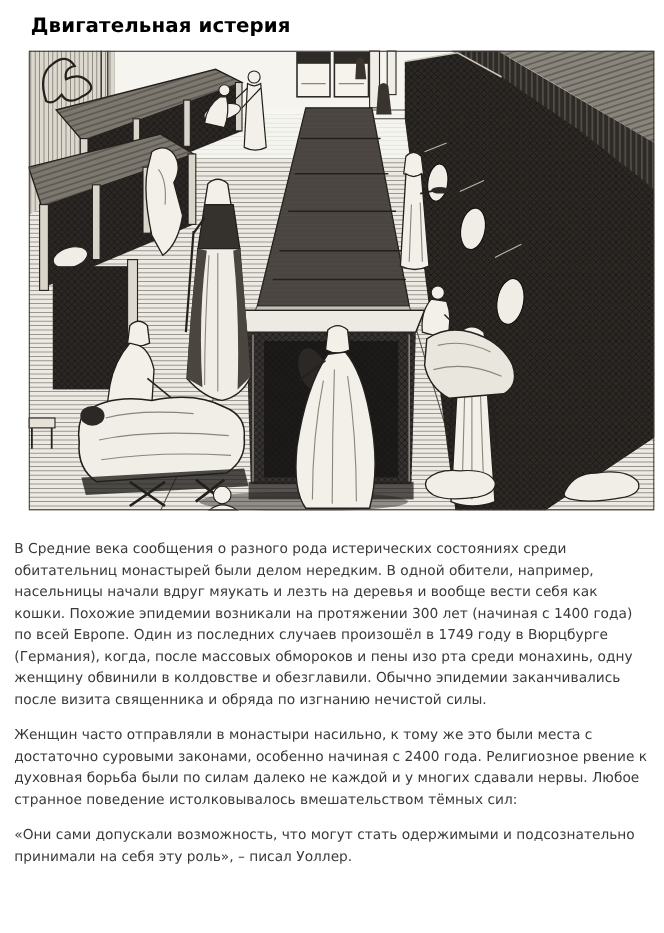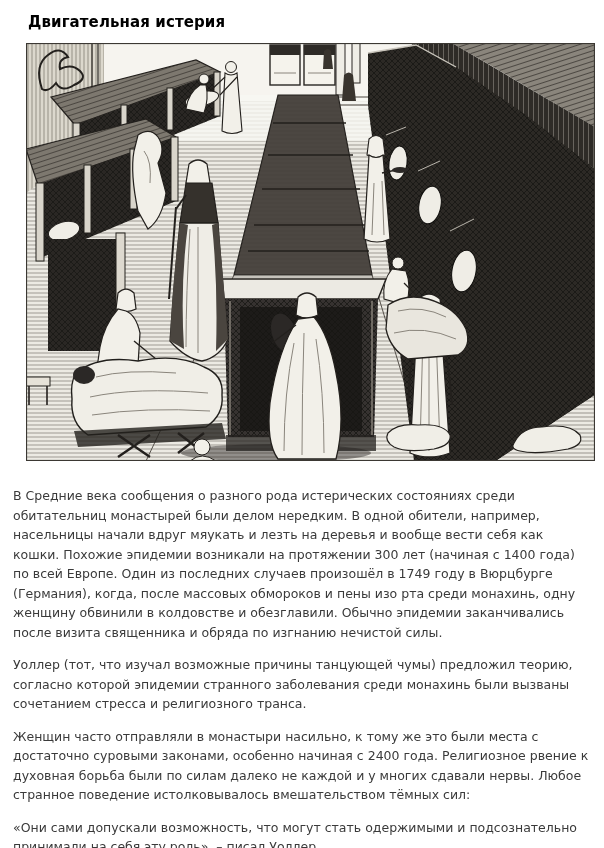--- a/index.html
+++ b/index.html
@@ -3,21 +3,21 @@
 <meta charset="utf-8">
 <style>
   html,body { margin:0; padding:0; }
   body {
     width:604px; min-height:848px; background:#ffffff;
     font-family:"DejaVu Sans","Liberation Sans",sans-serif;
     -webkit-font-smoothing:antialiased;
   }
   .page-title {
     margin:13px 0 0 28px;
-    font-size:15px; font-weight:bold; color:#000000;
+    font-size:18px; font-weight:bold; color:#000000;
     letter-spacing:.1px;
   }
   figure.engraving {
     margin:12px 0 0 26px; padding:0;
     width:569px; height:418px; line-height:0;
   }
   .article-text {
     margin:25px 13px 0 13px;
     font-size:12.5px; line-height:19.5px; color:#3a3a3a;
   }
@@ -220,16 +220,15 @@
       <circle cx="176" cy="404" r="8" fill="#f2f0e9" stroke="#23201d"></circle>
       <path d="M164,418 Q176,408 190,418 Z" fill="#f2f0e9" stroke="#23201d"></path>
     </g>
 
     <rect x="0.5" y="0.5" width="568" height="417" fill="none" stroke="#3b3833" stroke-width="1.2"></rect>
   </svg>
 </figure>
 
 <div class="article-text">
   <p>В Средние века сообщения о разного рода истерических состояниях среди обитательниц монастырей были делом нередким. В одной обители, например, насельницы начали вдруг мяукать и лезть на деревья и вообще вести себя как кошки. Похожие эпидемии возникали на протяжении 300 лет (начиная с 1400 года) по всей Европе. Один из последних случаев произошёл в 1749 году в Вюрцбурге (Германия), когда, после массовых обмороков и пены изо рта среди монахинь, одну женщину обвинили в колдовстве и обезглавили. Обычно эпидемии заканчивались после визита священника и обряда по изгнанию нечистой силы.</p>
-  <p>Уоллер (тот, что изучал возможные причины танцующей чумы) предложил теорию, согласно которой эпидемии странного заболевания среди монахинь были вызваны сочетанием стресса и религиозного транса.</p>
   <p>Женщин часто отправляли в монастыри насильно, к тому же это были места с достаточно суровыми законами, особенно начиная с 2400 года. Религиозное рвение к духовная борьба были по силам далеко не каждой и у многих сдавали нервы. Любое странное поведение истолковывалось вмешательством тёмных сил:</p>
   <p>«Они сами допускали возможность, что могут стать одержимыми и подсознательно принимали на себя эту роль», – писал Уоллер.</p>
 </div>
 
 </body></html>

